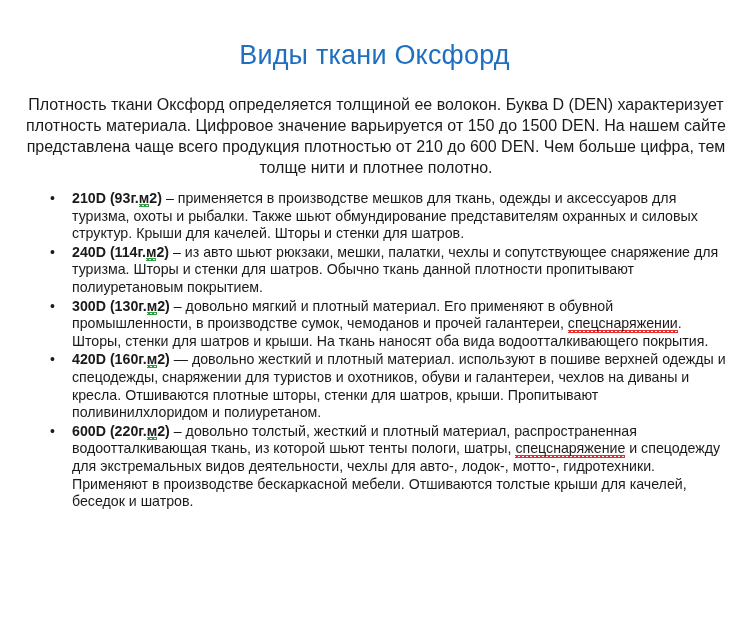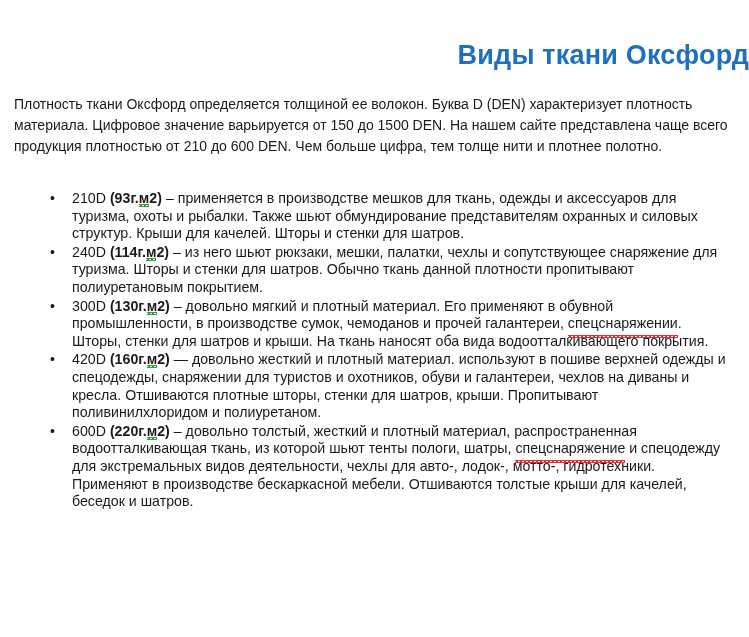--- a/index.html
+++ b/index.html
@@ -15,35 +15,35 @@
     overflow: hidden;
     font-family: "Liberation Sans", sans-serif;
     color: #1a1a1a;
     -webkit-font-smoothing: antialiased;
   }
   .doc-title {
     position: absolute;
     left: 0;
     top: 40px;
     width: 749px;
-    text-align: right;
+    text-align: center;
     font-size: 27px;
-    font-weight: bold;
+    font-weight: normal;
     color: #1f6fc0;
     letter-spacing: 0.2px;
     white-space: nowrap;
   }
   .intro {
     position: absolute;
     left: 14px;
     top: 94px;
     width: 724px;
-    font-size: 14px;
+    font-size: 16px;
     line-height: 21px;
-    text-align: left;
+    text-align: center;
   }
   .bullet-list {
     position: absolute;
     left: 0;
     top: 190px;
     width: 749px;
   }
   .bullet-item {
     position: relative;
     margin: 0 0 1px 0;
@@ -57,34 +57,34 @@
   .bullet-marker {
     position: absolute;
     left: 50px;
     top: 0;
     width: 10px;
     font-size: 14px;
     line-height: 17.6px;
     color: #1a1a1a;
   }
   .den-label {
-    font-weight: normal;
+    font-weight: bold;
   }
   .den-weight {
     font-weight: bold;
   }
   
   .spell-red {
     background-repeat: repeat-x;
     background-position: left bottom 0px;
     background-size: 4px 3px;
     background-image:
       linear-gradient(45deg, transparent 40%, #e03030 40%, #e03030 60%, transparent 60%),
       linear-gradient(-45deg, transparent 40%, #e03030 40%, #e03030 60%, transparent 60%);
-    padding-bottom: 7px;
+    padding-bottom: 2px;
   }
   .spell-green {
     background-repeat: repeat-x;
     background-position: left bottom 0px;
     background-size: 4px 3px;
     background-image:
       linear-gradient(45deg, transparent 40%, #2f9e44 40%, #2f9e44 60%, transparent 60%),
       linear-gradient(-45deg, transparent 40%, #2f9e44 40%, #2f9e44 60%, transparent 60%);
     padding-bottom: 1px;
   }
@@ -102,21 +102,21 @@
 
     <div class="bullet-item">
       <span class="bullet-marker">•</span>
       <span class="den-label">210D</span>
       <span class="den-weight">(93г.</span><span class="den-weight spell-green">м</span><span class="den-weight">2) </span><span>– применяется в производстве мешков для ткань, одежды и аксессуаров для туризма, охоты и рыбалки. Также шьют обмундирование представителям охранных и силовых структур. Крыши для качелей. Шторы и стенки для шатров.</span>
     </div>
 
     <div class="bullet-item">
       <span class="bullet-marker">•</span>
       <span class="den-label">240D</span>
-      <span class="den-weight">(114г.</span><span class="den-weight spell-green">м</span><span class="den-weight">2) </span><span>– из него шьют рюкзаки, мешки, палатки, чехлы и сопутствующее снаряжение для туризма. Шторы и стенки для шатров. Обычно ткань данной плотности пропитывают полиуретановым покрытием.</span>
+      <span class="den-weight">(114г.</span><span class="den-weight spell-green">м</span><span class="den-weight">2) </span><span>– из авто шьют рюкзаки, мешки, палатки, чехлы и сопутствующее снаряжение для туризма. Шторы и стенки для шатров. Обычно ткань данной плотности пропитывают полиуретановым покрытием.</span>
     </div>
 
     <div class="bullet-item">
       <span class="bullet-marker">•</span>
       <span class="den-label">300D</span>
       <span class="den-weight">(130г.</span><span class="den-weight spell-green">м</span><span class="den-weight">2) </span><span>– довольно мягкий и плотный материал. Его применяют в обувной промышленности, в производстве сумок, чемоданов и прочей галантереи, </span><span class="spell-red">спецснаряжении</span><span>. Шторы, стенки для шатров и крыши. На ткань наносят оба вида водоотталкивающего покрытия.</span>
     </div>
 
     <div class="bullet-item">
       <span class="bullet-marker">•</span>

